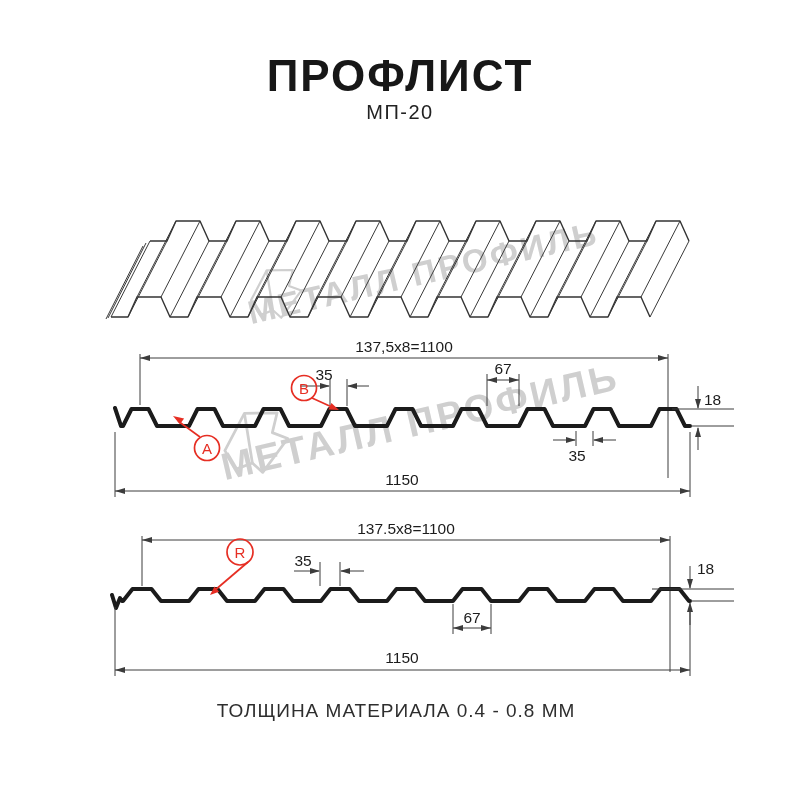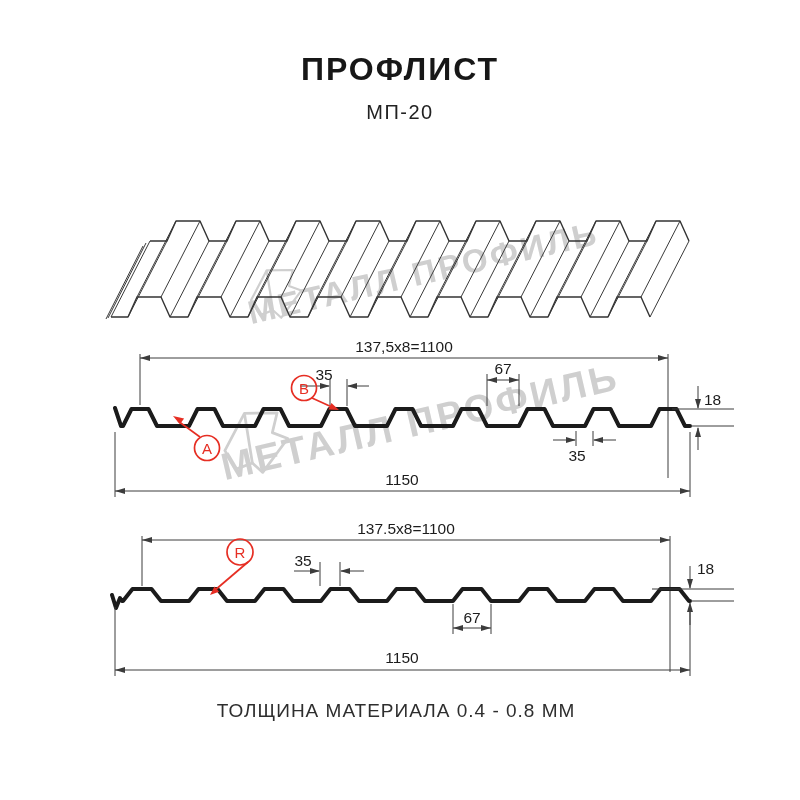--- a/index.html
+++ b/index.html
@@ -7,22 +7,22 @@
     --dim:#3c3c3c;
     --red:#e62e23;
     --wm:#cfcfcf;
   }
   html,body{margin:0;padding:0;}
   body{
     width:800px;height:800px;background:#ffffff;position:relative;overflow:hidden;
     font-family:"Liberation Sans",sans-serif;
   }
   .header{position:absolute;left:0;top:52px;width:800px;text-align:center;}
-  .title{font-size:32px;font-weight:700;letter-spacing:2px;color:#171717;line-height:1.1;}
-  .subtitle{font-size:20px;font-weight:400;letter-spacing:1.5px;color:#222;margin-top:14px;}
+  .title{font-size:44px;font-weight:700;letter-spacing:2px;color:#171717;line-height:1.1;}
+  .subtitle{font-size:20px;font-weight:400;letter-spacing:1.5px;color:#222;margin-top:1px;}
   .footer{position:absolute;left:0;top:700px;width:792px;text-align:center;
     font-size:19px;letter-spacing:1px;color:#2e2e2e;font-weight:400;}
   svg{position:absolute;overflow:visible;}
   #svg3d{left:85px;top:190px;}
   #svgFront{left:85px;top:330px;}
   #svgBack{left:85px;top:505px;}
   .wire{stroke:#3a3a3a;stroke-width:1;fill:none;}
   .wire-main{stroke:#333;stroke-width:1.4;fill:none;stroke-linejoin:round;}
   .thick{stroke:var(--line);stroke-width:4;fill:none;stroke-linejoin:round;stroke-linecap:round;}
   .dim-line{stroke:var(--dim);stroke-width:1;fill:none;}

